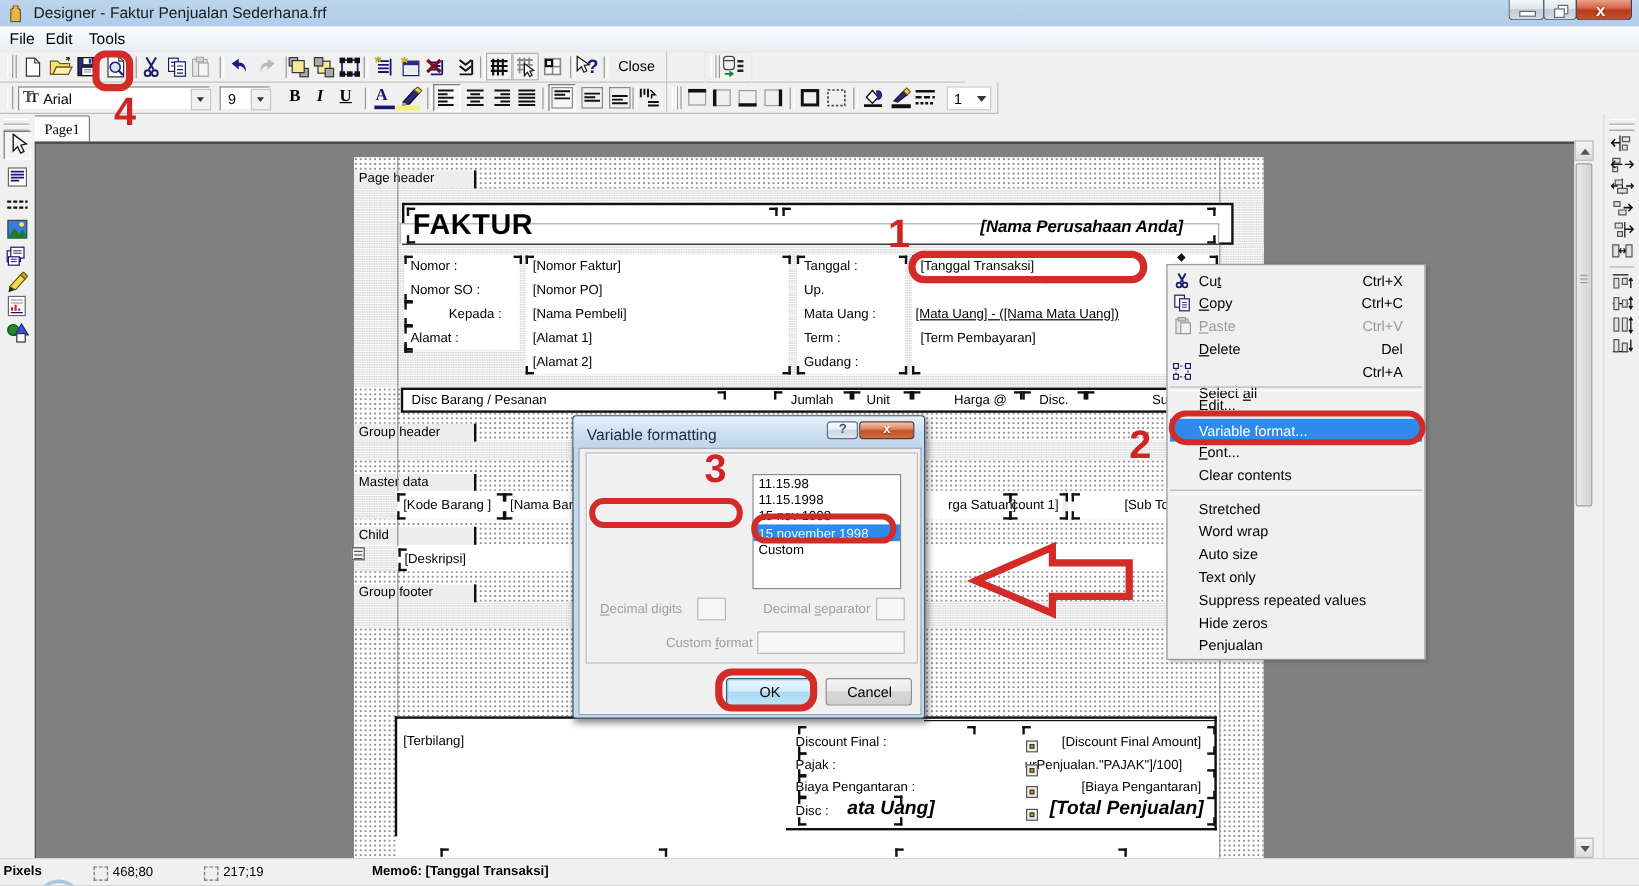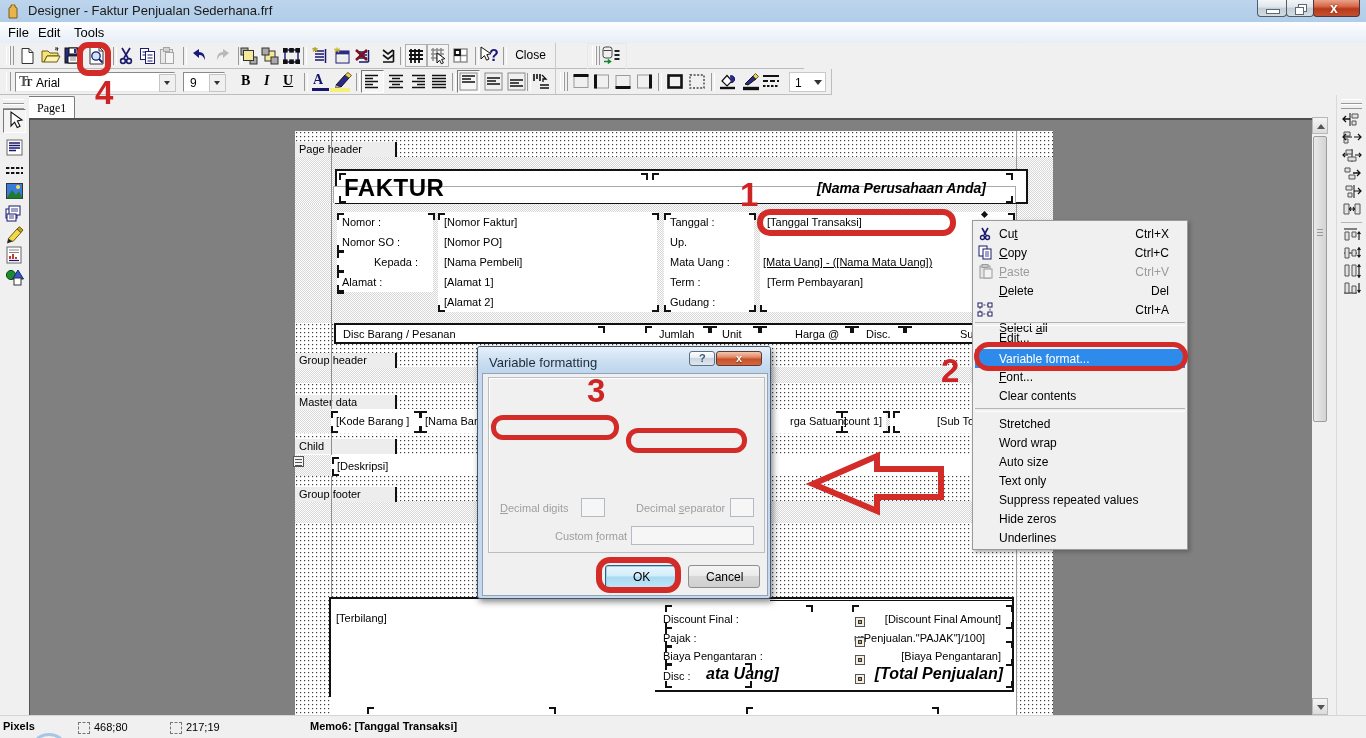--- a/index.html
+++ b/index.html
@@ -732,20 +732,28 @@
   </div>
   <div class="ab" style="left:238px;top:4px;width:46px;height:15px;background:linear-gradient(#f3c6b0,#e08a66 40%,#c8502a 55%,#d2693f);border:1px solid #5e3a33;border-radius:3px;box-sizing:border-box;">
     <div class="ab" style="left:19px;top:0px;font-size:11px;font-weight:bold;color:#fff;text-shadow:0 1px 1px #7c2c12;">x</div>
   </div>
 
   <div class="ab" style="left:4px;top:26px;width:286px;height:223px;background:#f0f0f0;border:1px solid #8ea4bb;box-sizing:border-box;">
 
     <div class="ab" style="left:5px;top:3px;width:275px;height:174px;border:1px solid #bdbdbd;box-shadow:inset 1px 1px 0 #fff;"></div>
 
 
+    <div class="ab" style="left:144px;top:21px;width:124px;height:96px;background:#fff;border:1px solid #8a8a8a;box-sizing:border-box;">
+      <div class="ab" style="left:4px;top:2px;font-size:11px;">11.15.98</div>
+      <div class="ab" style="left:4px;top:15px;font-size:11px;">11.15.1998</div>
+      <div class="ab" style="left:4px;top:28px;font-size:11px;">15 nov 1998</div>
+      <div class="ab" style="left:0px;top:41px;width:122px;height:14px;background:#2e8bec;"></div>
+      <div class="ab" style="left:4px;top:43px;font-size:11px;color:#e8fbff;">15 november 1998</div>
+      <div class="ab" style="left:4px;top:57px;font-size:11px;">Custom</div>
+    </div>
 
     <div class="ab" style="left:17px;top:128px;font-size:11px;color:#9e9e9e;"><span style="text-decoration:underline;">D</span>ecimal digits</div>
     <div class="ab" style="left:98px;top:124px;width:24px;height:19px;background:#f6f6f6;border:1px solid #b3bac1;box-sizing:border-box;"></div>
     <div class="ab" style="left:153px;top:128px;font-size:11px;color:#9e9e9e;">Decimal <span style="text-decoration:underline;">s</span>eparator</div>
     <div class="ab" style="left:247px;top:124px;width:24px;height:19px;background:#f6f6f6;border:1px solid #b3bac1;box-sizing:border-box;"></div>
     <div class="ab" style="left:72px;top:156px;font-size:11px;color:#9e9e9e;">Custom <span style="text-decoration:underline;">f</span>ormat</div>
     <div class="ab" style="left:148px;top:152px;width:123px;height:19px;background:#f6f6f6;border:1px solid #b3bac1;box-sizing:border-box;"></div>
 
     <div class="ab" style="left:122px;top:191px;width:73px;height:24px;background:linear-gradient(#ebf6fd,#d2edfc 45%,#a9d9f2 50%,#bfe6f7);border:1px solid #2c628b;border-radius:3px;box-sizing:border-box;box-shadow:0 0 0 1px #9ed0ea inset;">
       <div class="ab" style="left:27px;top:4px;font-size:12px;color:#000;">OK</div>
@@ -773,21 +781,21 @@
   <div class="mi" style="top:131px;color:#fff;">Variable format...</div>
   <div class="mi" style="top:149px;"><span class="u">F</span>ont...</div>
   <div class="mi" style="top:168px;">Clear contents</div>
   <div class="ab" style="left:2px;top:187px;width:210px;height:2px;border-top:1px solid #b5b5b5;border-bottom:1px solid #fdfdfd;"></div>
   <div class="mi" style="top:196px;">Stretched</div>
   <div class="mi" style="top:215px;">Word wrap</div>
   <div class="mi" style="top:234px;">Auto size</div>
   <div class="mi" style="top:253px;">Text only</div>
   <div class="mi" style="top:272px;">Suppress repeated values</div>
   <div class="mi" style="top:291px;">Hide zeros</div>
-  <div class="mi" style="top:310px;">Underlines</div>
+  <div class="mi" style="top:310px;">Penjualan</div>
 
   <div class="ab" style="left:5px;top:6px;width:16px;height:14px;">
     <svg width="16" height="14" viewBox="0 0 16 14">
         <path d="M4 1 L8 8 M10 1 L6 8" stroke="#1a1a6e" stroke-width="1.6" fill="none"></path>
         <circle cx="4.5" cy="10.5" r="2" stroke="#1a1a6e" fill="none" stroke-width="1.4"></circle>
         <circle cx="9.5" cy="10.5" r="2" stroke="#1a1a6e" fill="none" stroke-width="1.4"></circle>
       </svg>
   </div>
   <div class="ab" style="left:5px;top:24px;width:16px;height:15px;">
     <svg width="16" height="15" viewBox="0 0 16 15">

